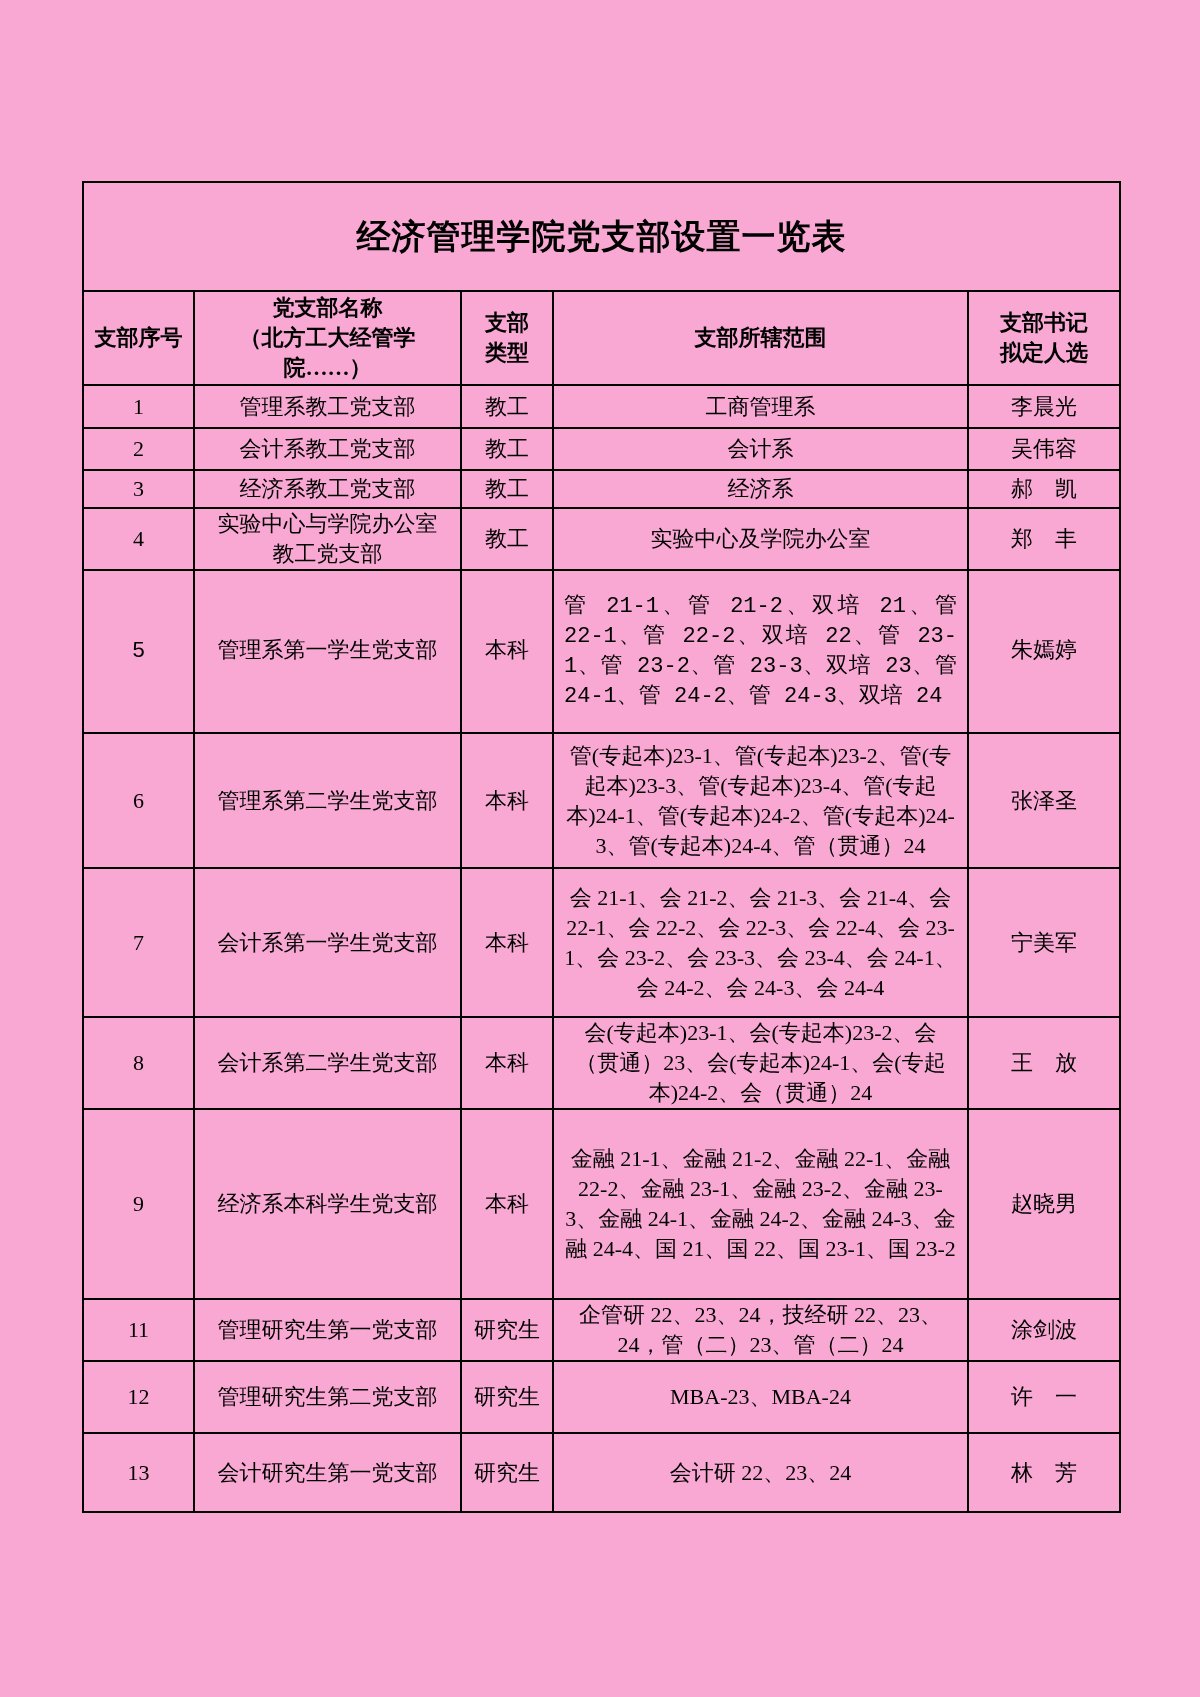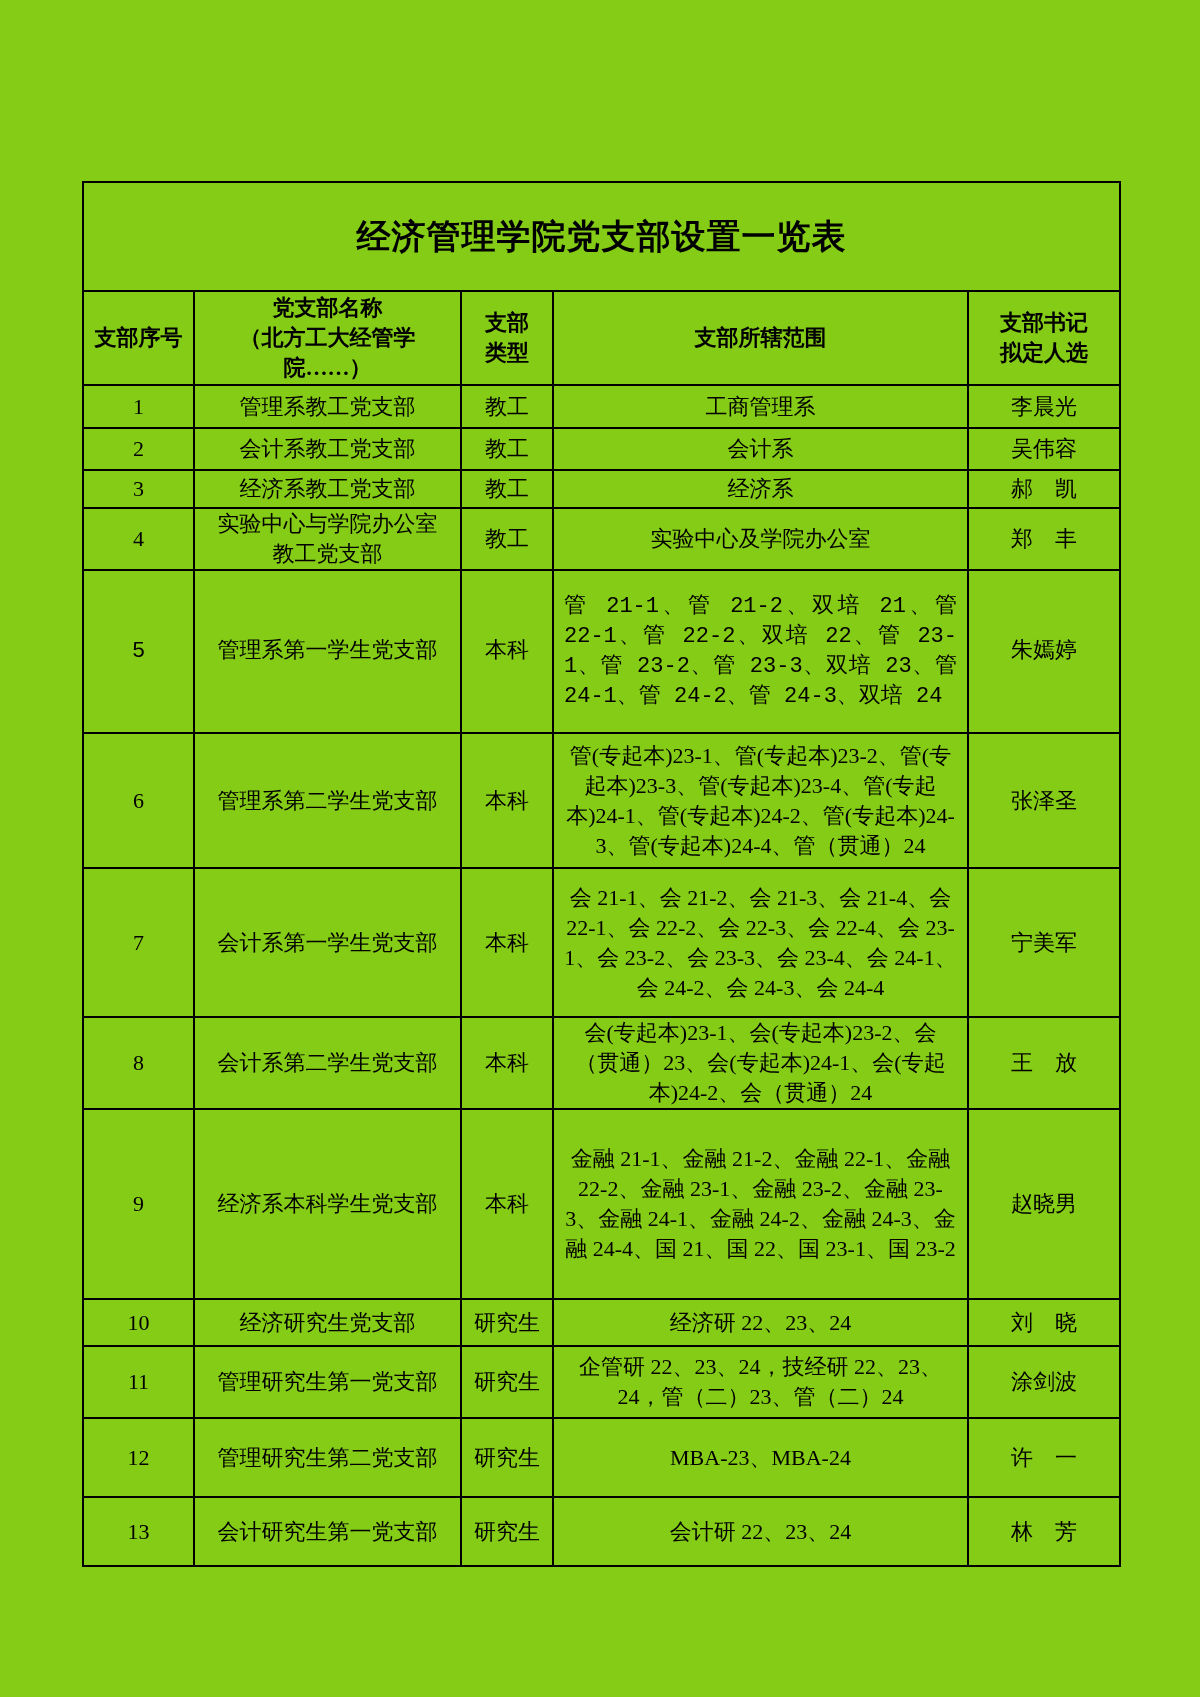--- a/index.html
+++ b/index.html
@@ -4,21 +4,21 @@
 <style>
   html, body {
     margin: 0;
     padding: 0;
     background: #ffffff;
   }
   .page {
     position: relative;
     width: 1200px;
     height: 1697px;
-    background: #84cc16;
+    background: #f9a8d4;
     font-family: "Liberation Serif", "DejaVu Serif", serif;
     color: #000000;
   }
   table.doc-table {
     position: absolute;
     left: 82px;
     top: 181px;
     width: 1037px;
     border-collapse: collapse;
     table-layout: fixed;
@@ -155,27 +155,20 @@
           <td class="cell-secretary">王　放</td>
         </tr>
         <tr>
           <td class="cell-branch-no">9</td>
           <td class="cell-branch-name">经济系本科学生党支部</td>
           <td class="cell-branch-type">本科</td>
           <td class="cell-scope">金融 21-1、金融 21-2、金融 22-1、金融 22-2、金融 23-1、金融 23-2、金融 23-3、金融 24-1、金融 24-2、金融 24-3、金融 24-4、国 21、国 22、国 23-1、国 23-2</td>
           <td class="cell-secretary">赵晓男</td>
         </tr>
         <tr>
-          <td class="cell-branch-no">10</td>
-          <td class="cell-branch-name">经济研究生党支部</td>
-          <td class="cell-branch-type">研究生</td>
-          <td class="cell-scope">经济研 22、23、24</td>
-          <td class="cell-secretary">刘　晓</td>
-        </tr>
-        <tr>
           <td class="cell-branch-no">11</td>
           <td class="cell-branch-name">管理研究生第一党支部</td>
           <td class="cell-branch-type">研究生</td>
           <td class="cell-scope">企管研 22、23、24，技经研 22、23、24，管（二）23、管（二）24</td>
           <td class="cell-secretary">涂剑波</td>
         </tr>
         <tr>
           <td class="cell-branch-no">12</td>
           <td class="cell-branch-name">管理研究生第二党支部</td>
           <td class="cell-branch-type">研究生</td>

